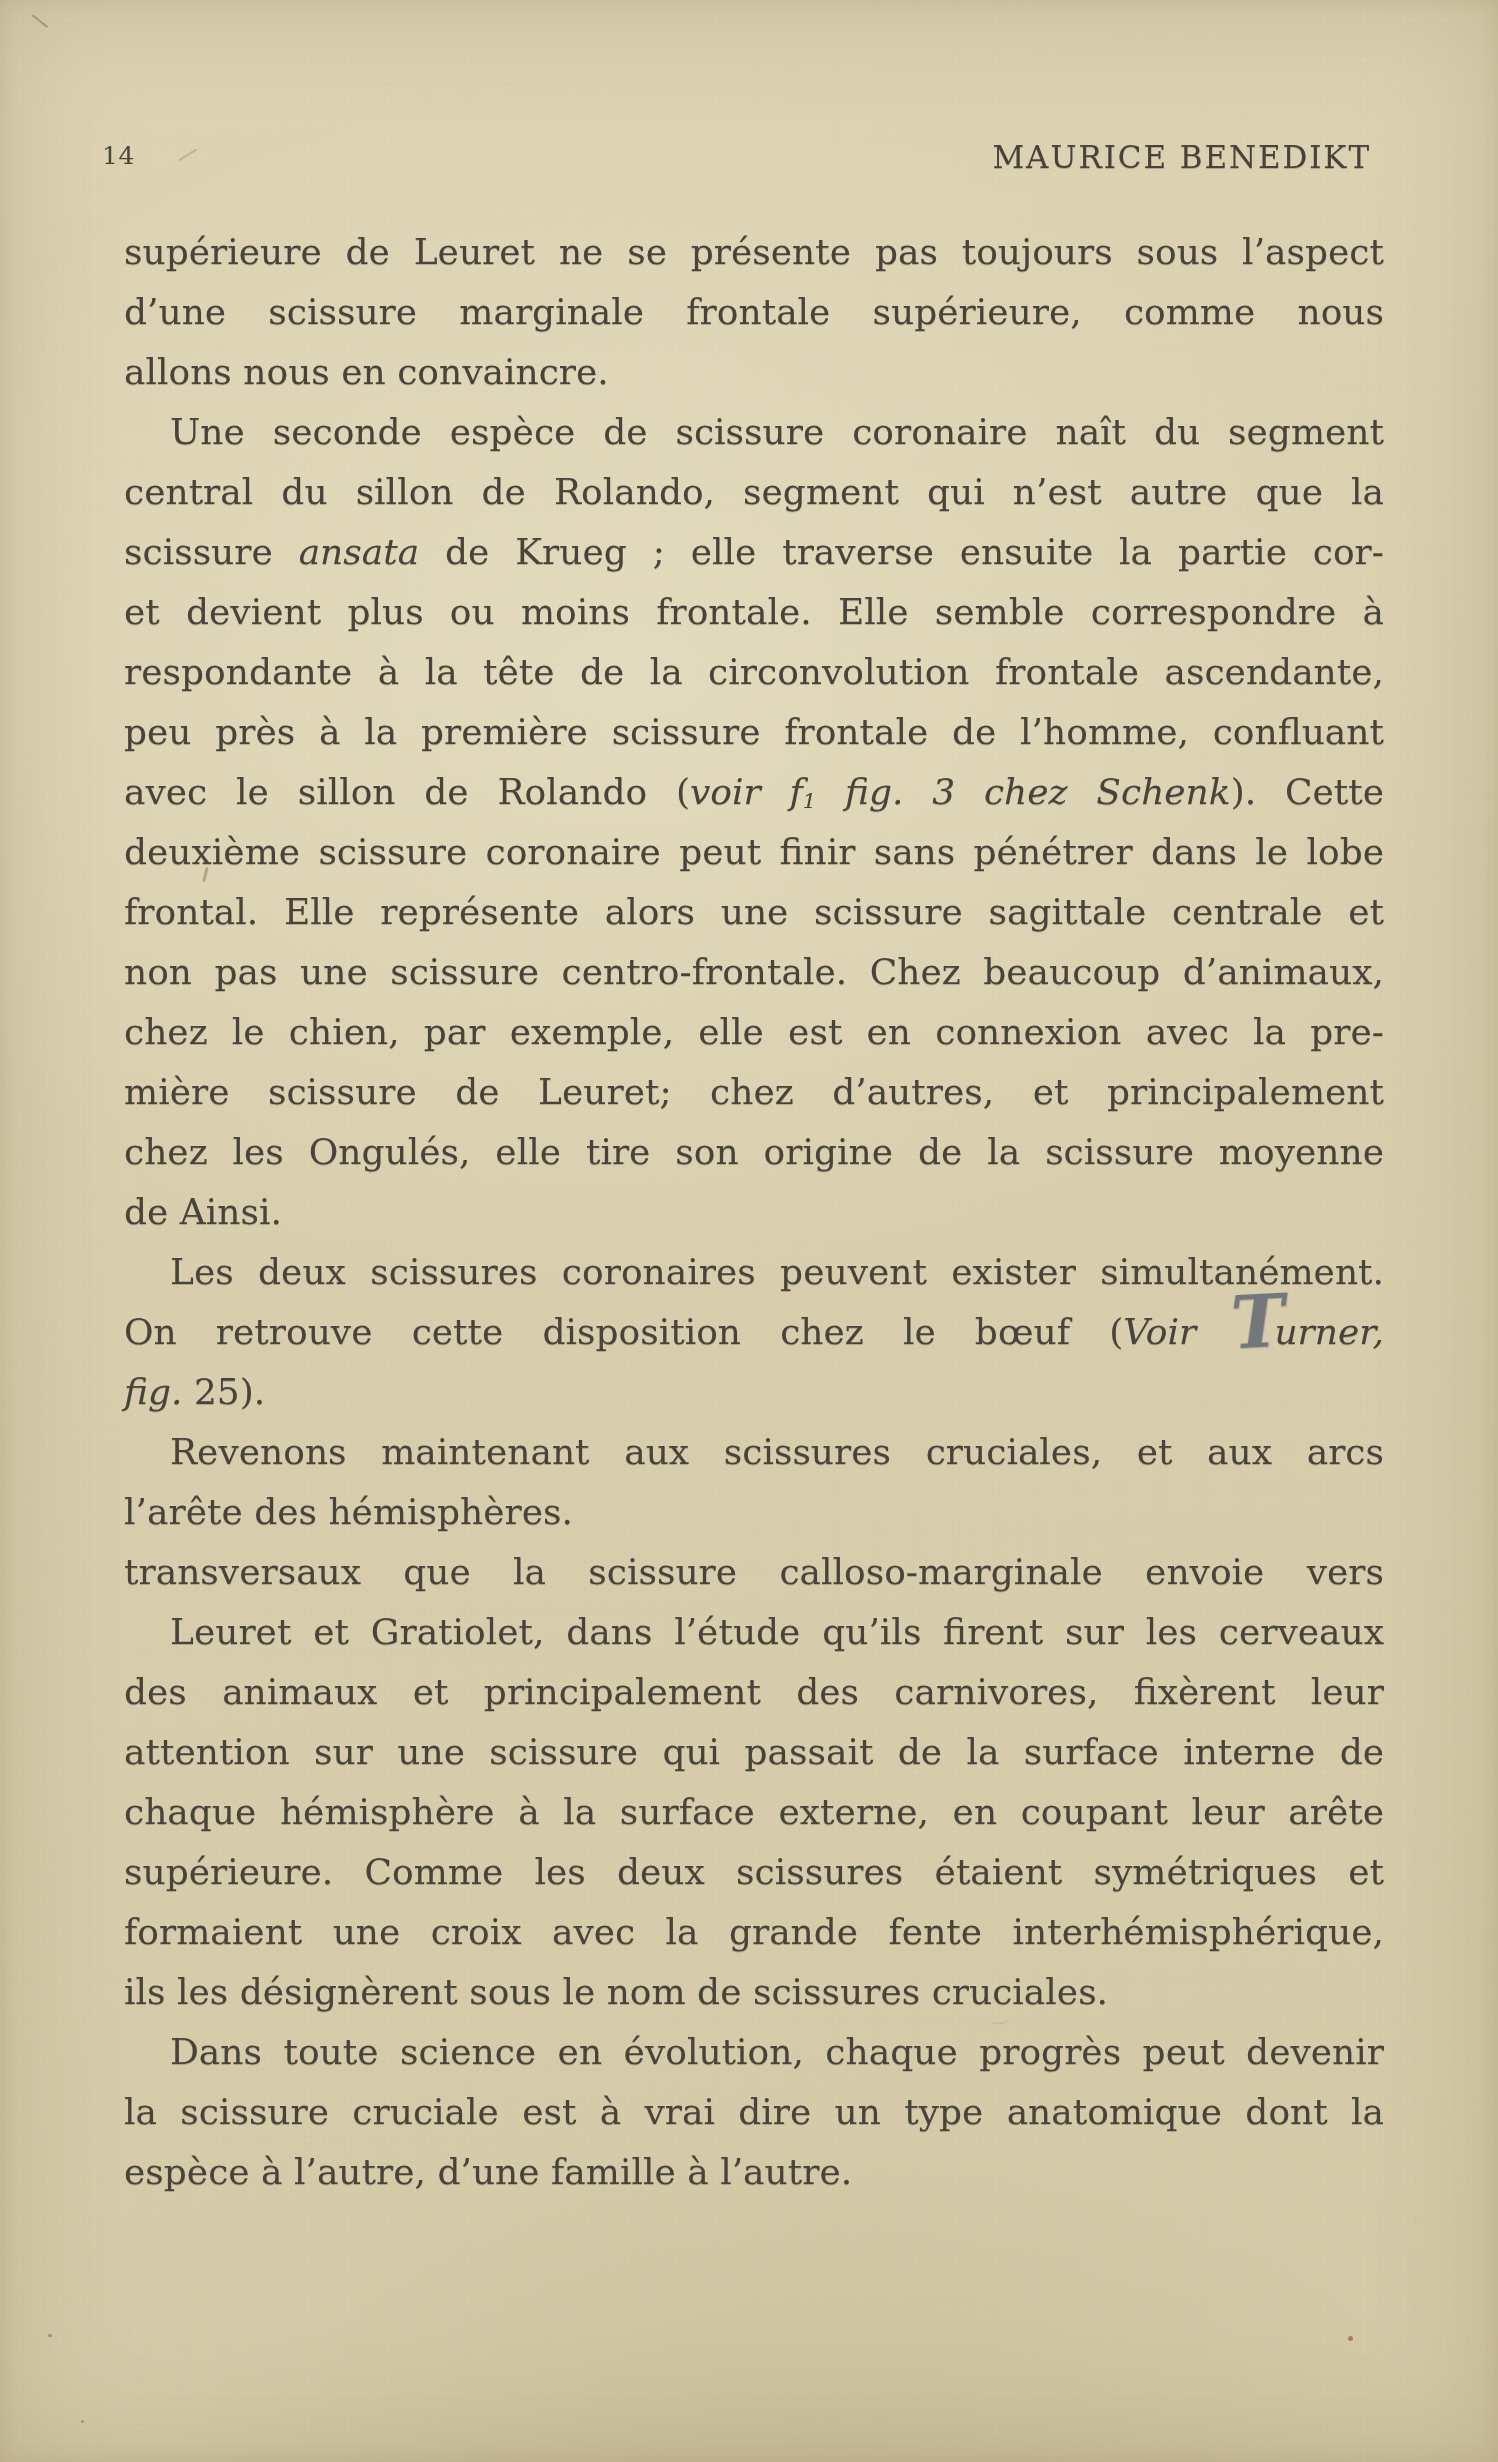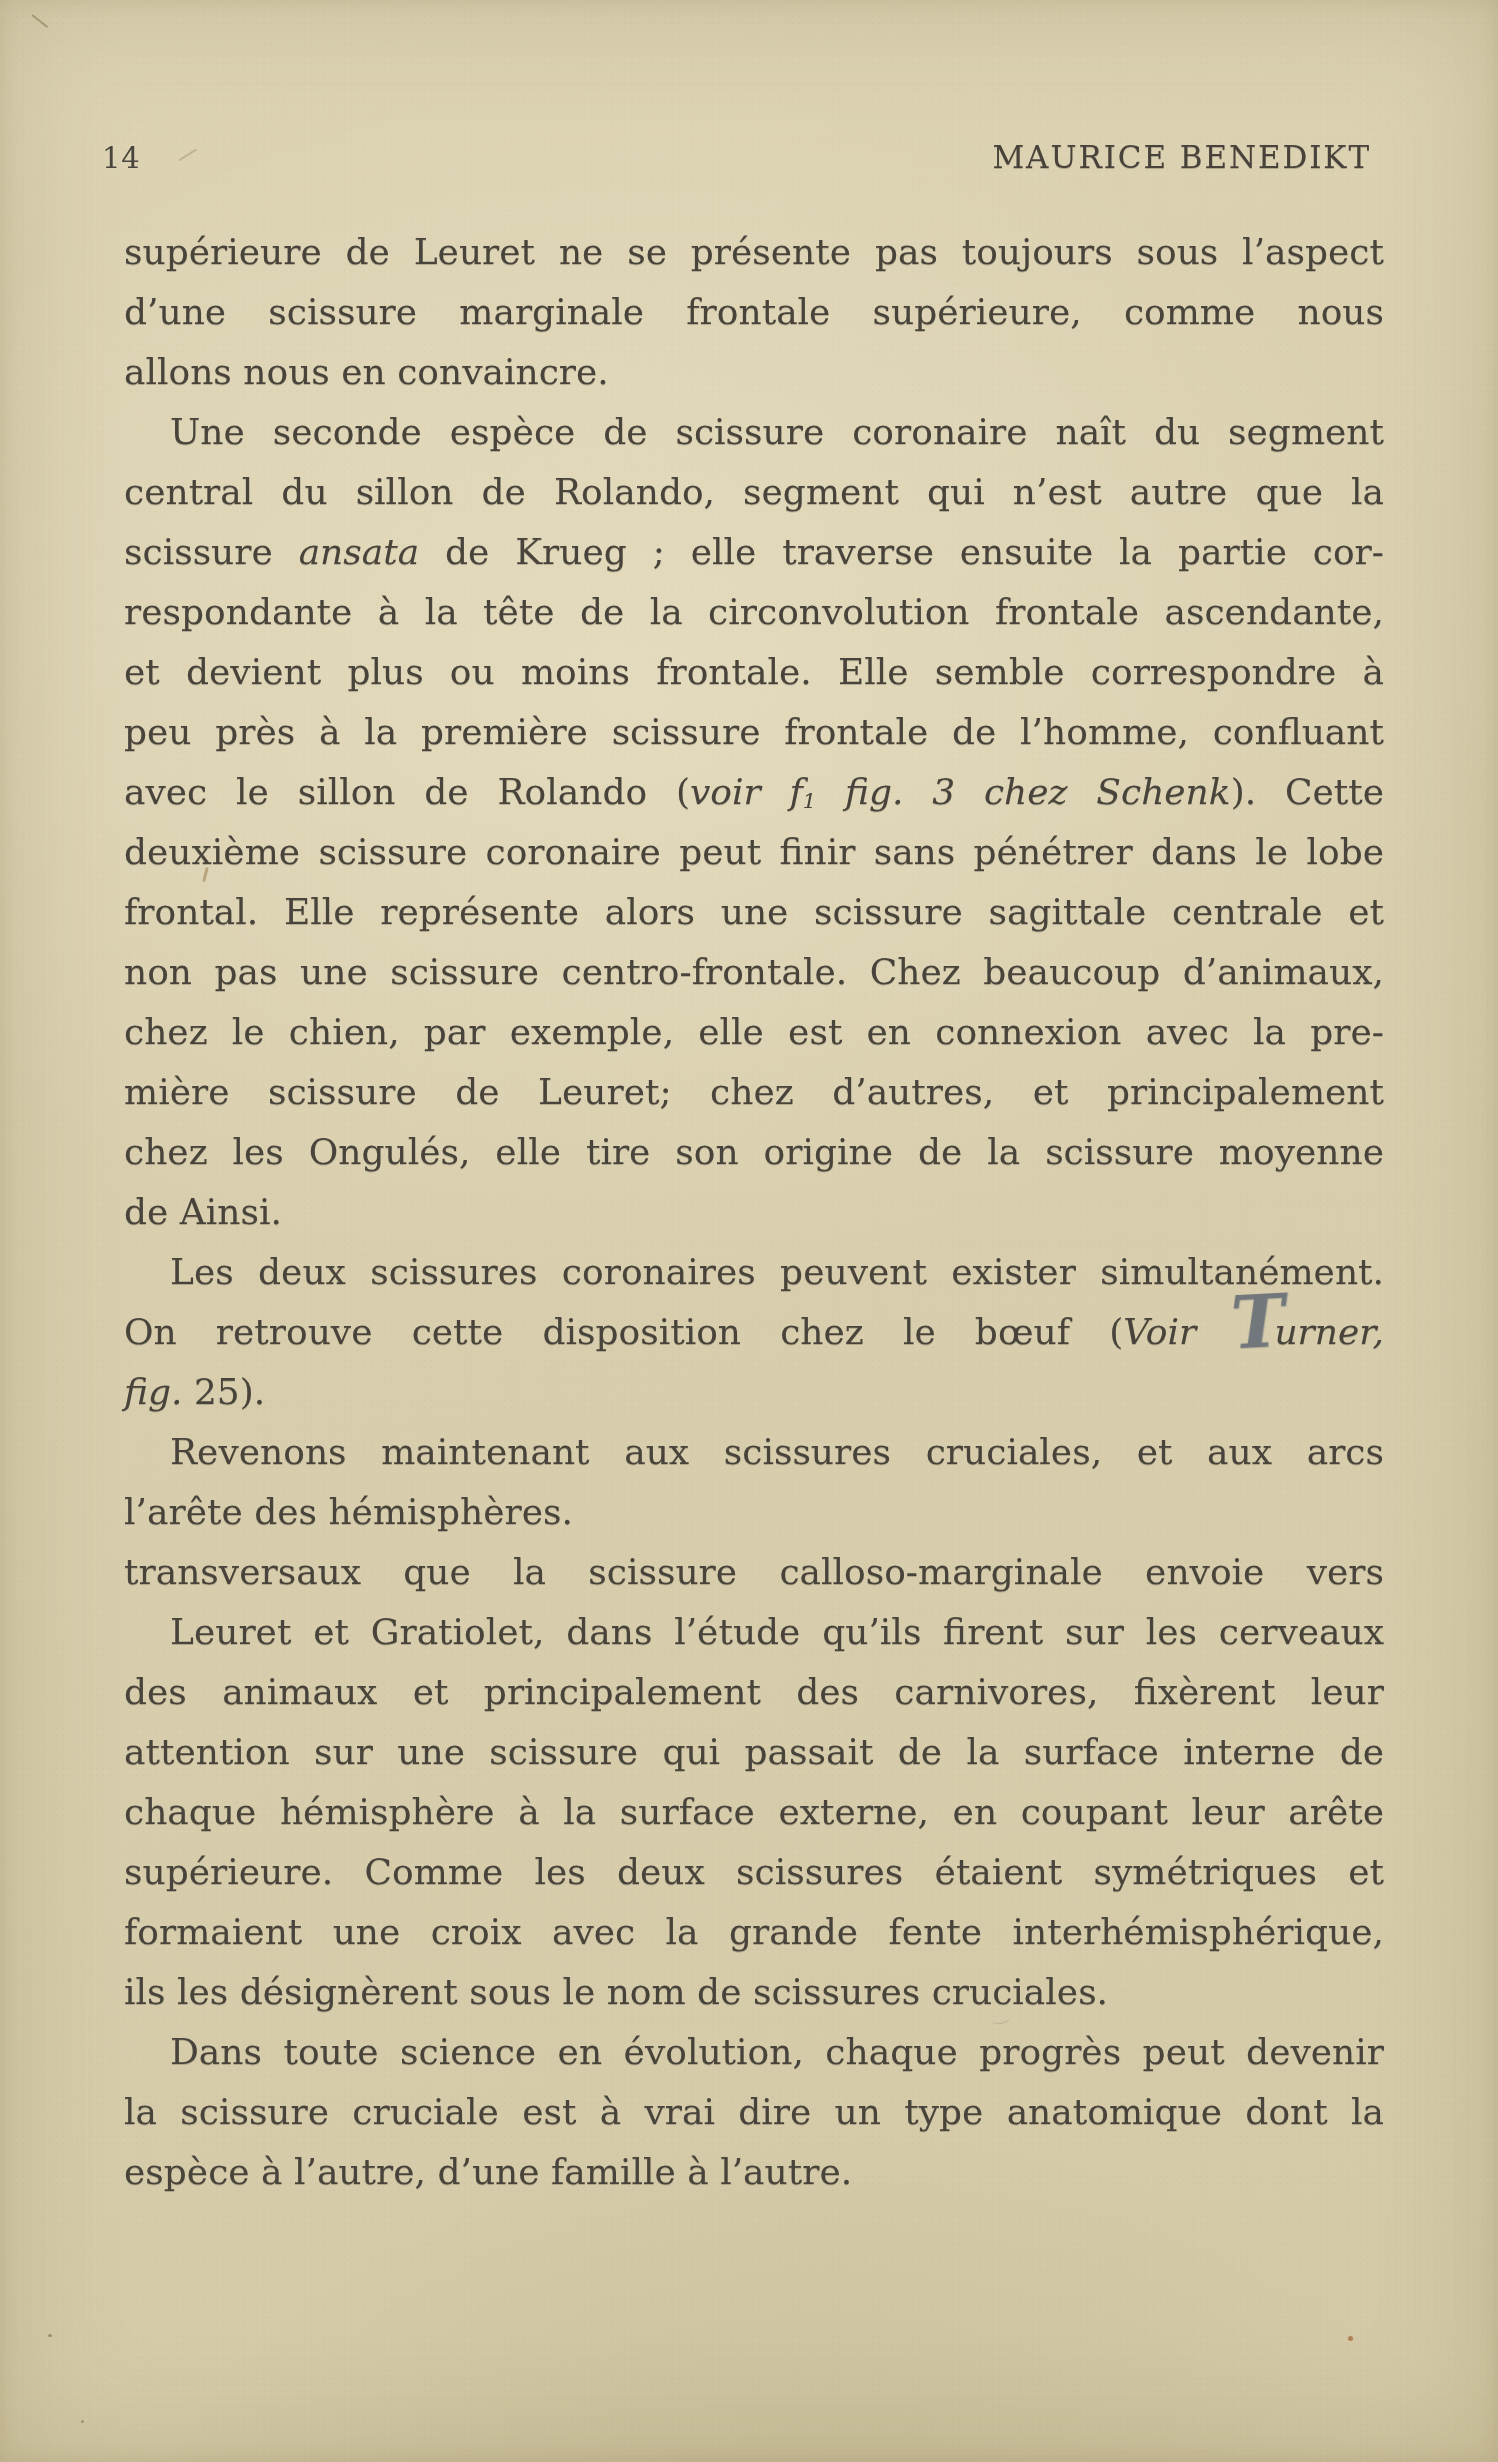--- a/index.html
+++ b/index.html
@@ -22,21 +22,21 @@
     background-size:auto,auto,auto,6.7px 6.7px,9.7px 9.7px;
     background-position:0 0,0 0,0 0,0 0,3px 4.5px;
     box-shadow: inset 0 0 120px rgba(115,95,50,0.22), inset 0 0 19.5px rgba(110,90,50,0.12);
     color:#49443b;
   }
   .header{
     position:absolute;left:111px;top:139px;width:1260px;height:45px;
   }
   .pagenum{
     position:absolute;left:-9px;top:1.5px;
-    font-size:29px;color:#4a453c;
+    font-size:25px;color:#4a453c;
     letter-spacing:0.7px;
   }
   .running-title{
     width:100%;text-align:right;
     font-size:31px;letter-spacing:1.9px;
     color:#48423a;
     text-shadow:0 0.7px 0.4px rgba(72,66,58,0.30);
   }
   .body-text{
     position:absolute;left:124px;top:222px;width:1260px;
@@ -79,22 +79,22 @@
     <div class="running-title">MAURICE BENEDIKT</div>
   </div>
 
   <div class="body-text">
       <div class="line"><span class="n">supérieure de Leuret ne se présente pas toujours sous l’aspect</span></div>
       <div class="line"><span class="n">d’une scissure marginale frontale supérieure, comme nous</span></div>
       <div class="line last"><span class="n">allons nous en convaincre.</span></div>
       <div class="line indent"><span class="n">Une seconde espèce de scissure coronaire naît du segment</span></div>
       <div class="line"><span class="n">central du sillon de Rolando, segment qui n’est autre que la</span></div>
       <div class="line"><span class="n">scissure </span><span class="i">ansata</span><span class="n"> de Krueg ; elle traverse ensuite la partie cor-</span></div>
+      <div class="line"><span class="n">et devient plus ou moins frontale. Elle semble correspondre à</span></div>
       <div class="line"><span class="n">respondante à la tête de la circonvolution frontale ascendante,</span></div>
-      <div class="line"><span class="n">et devient plus ou moins frontale. Elle semble correspondre à</span></div>
       <div class="line"><span class="n">peu près à la première scissure frontale de l’homme, confluant</span></div>
       <div class="line"><span class="n">avec le sillon de Rolando (</span><span class="i">voir f</span><span class="sub">1</span><span class="i"> fig. 3 chez Schenk</span><span class="n">). Cette</span></div>
       <div class="line"><span class="n">deuxième scissure coronaire peut finir sans pénétrer dans le lobe</span></div>
       <div class="line"><span class="n">frontal. Elle représente alors une scissure sagittale centrale et</span></div>
       <div class="line"><span class="n">non pas une scissure centro-frontale. Chez beaucoup d’animaux,</span></div>
       <div class="line"><span class="n">chez le chien, par exemple, elle est en connexion avec la pre-</span></div>
       <div class="line"><span class="n">mière scissure de Leuret; chez d’autres, et principalement</span></div>
       <div class="line"><span class="n">chez les Ongulés, elle tire son origine de la scissure moyenne</span></div>
       <div class="line last"><span class="n">de Ainsi.</span></div>
       <div class="line indent"><span class="n">Les deux scissures coronaires peuvent exister simultanément.</span></div>

